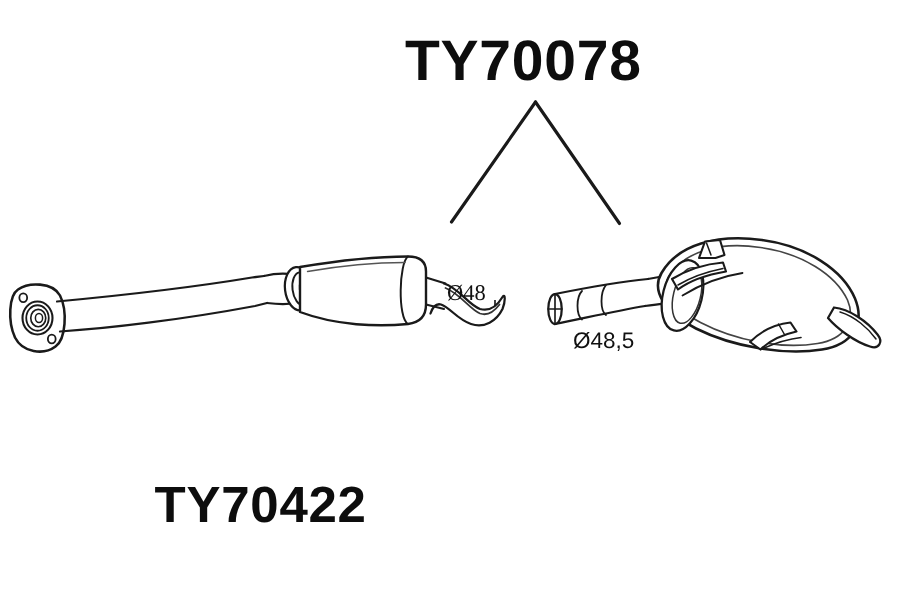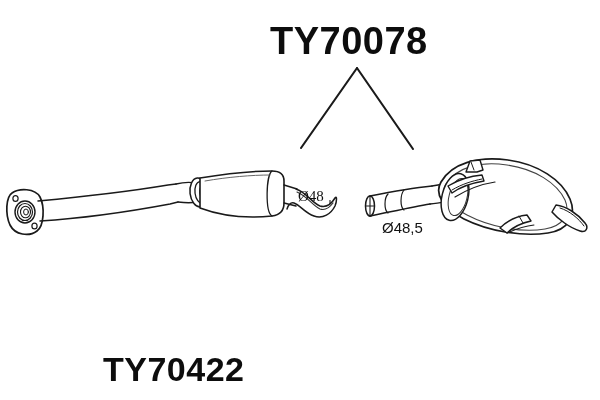--- a/index.html
+++ b/index.html
@@ -34,21 +34,20 @@
     left: 270px;
     top: 20px;
     font-size: 38px;
     line-height: 42px;
   }
   #label-bottom-left {
     left: 103px;
     top: 318px;
     font-size: 34px;
     line-height: 38px;
-    margin-top: 32px;
   }
   #label-bottom-right {
     left: 404px;
     top: 318px;
     font-size: 34px;
     line-height: 38px;
   }
   .dim-label {
     position: absolute;
     font-family: "Liberation Sans", sans-serif;

